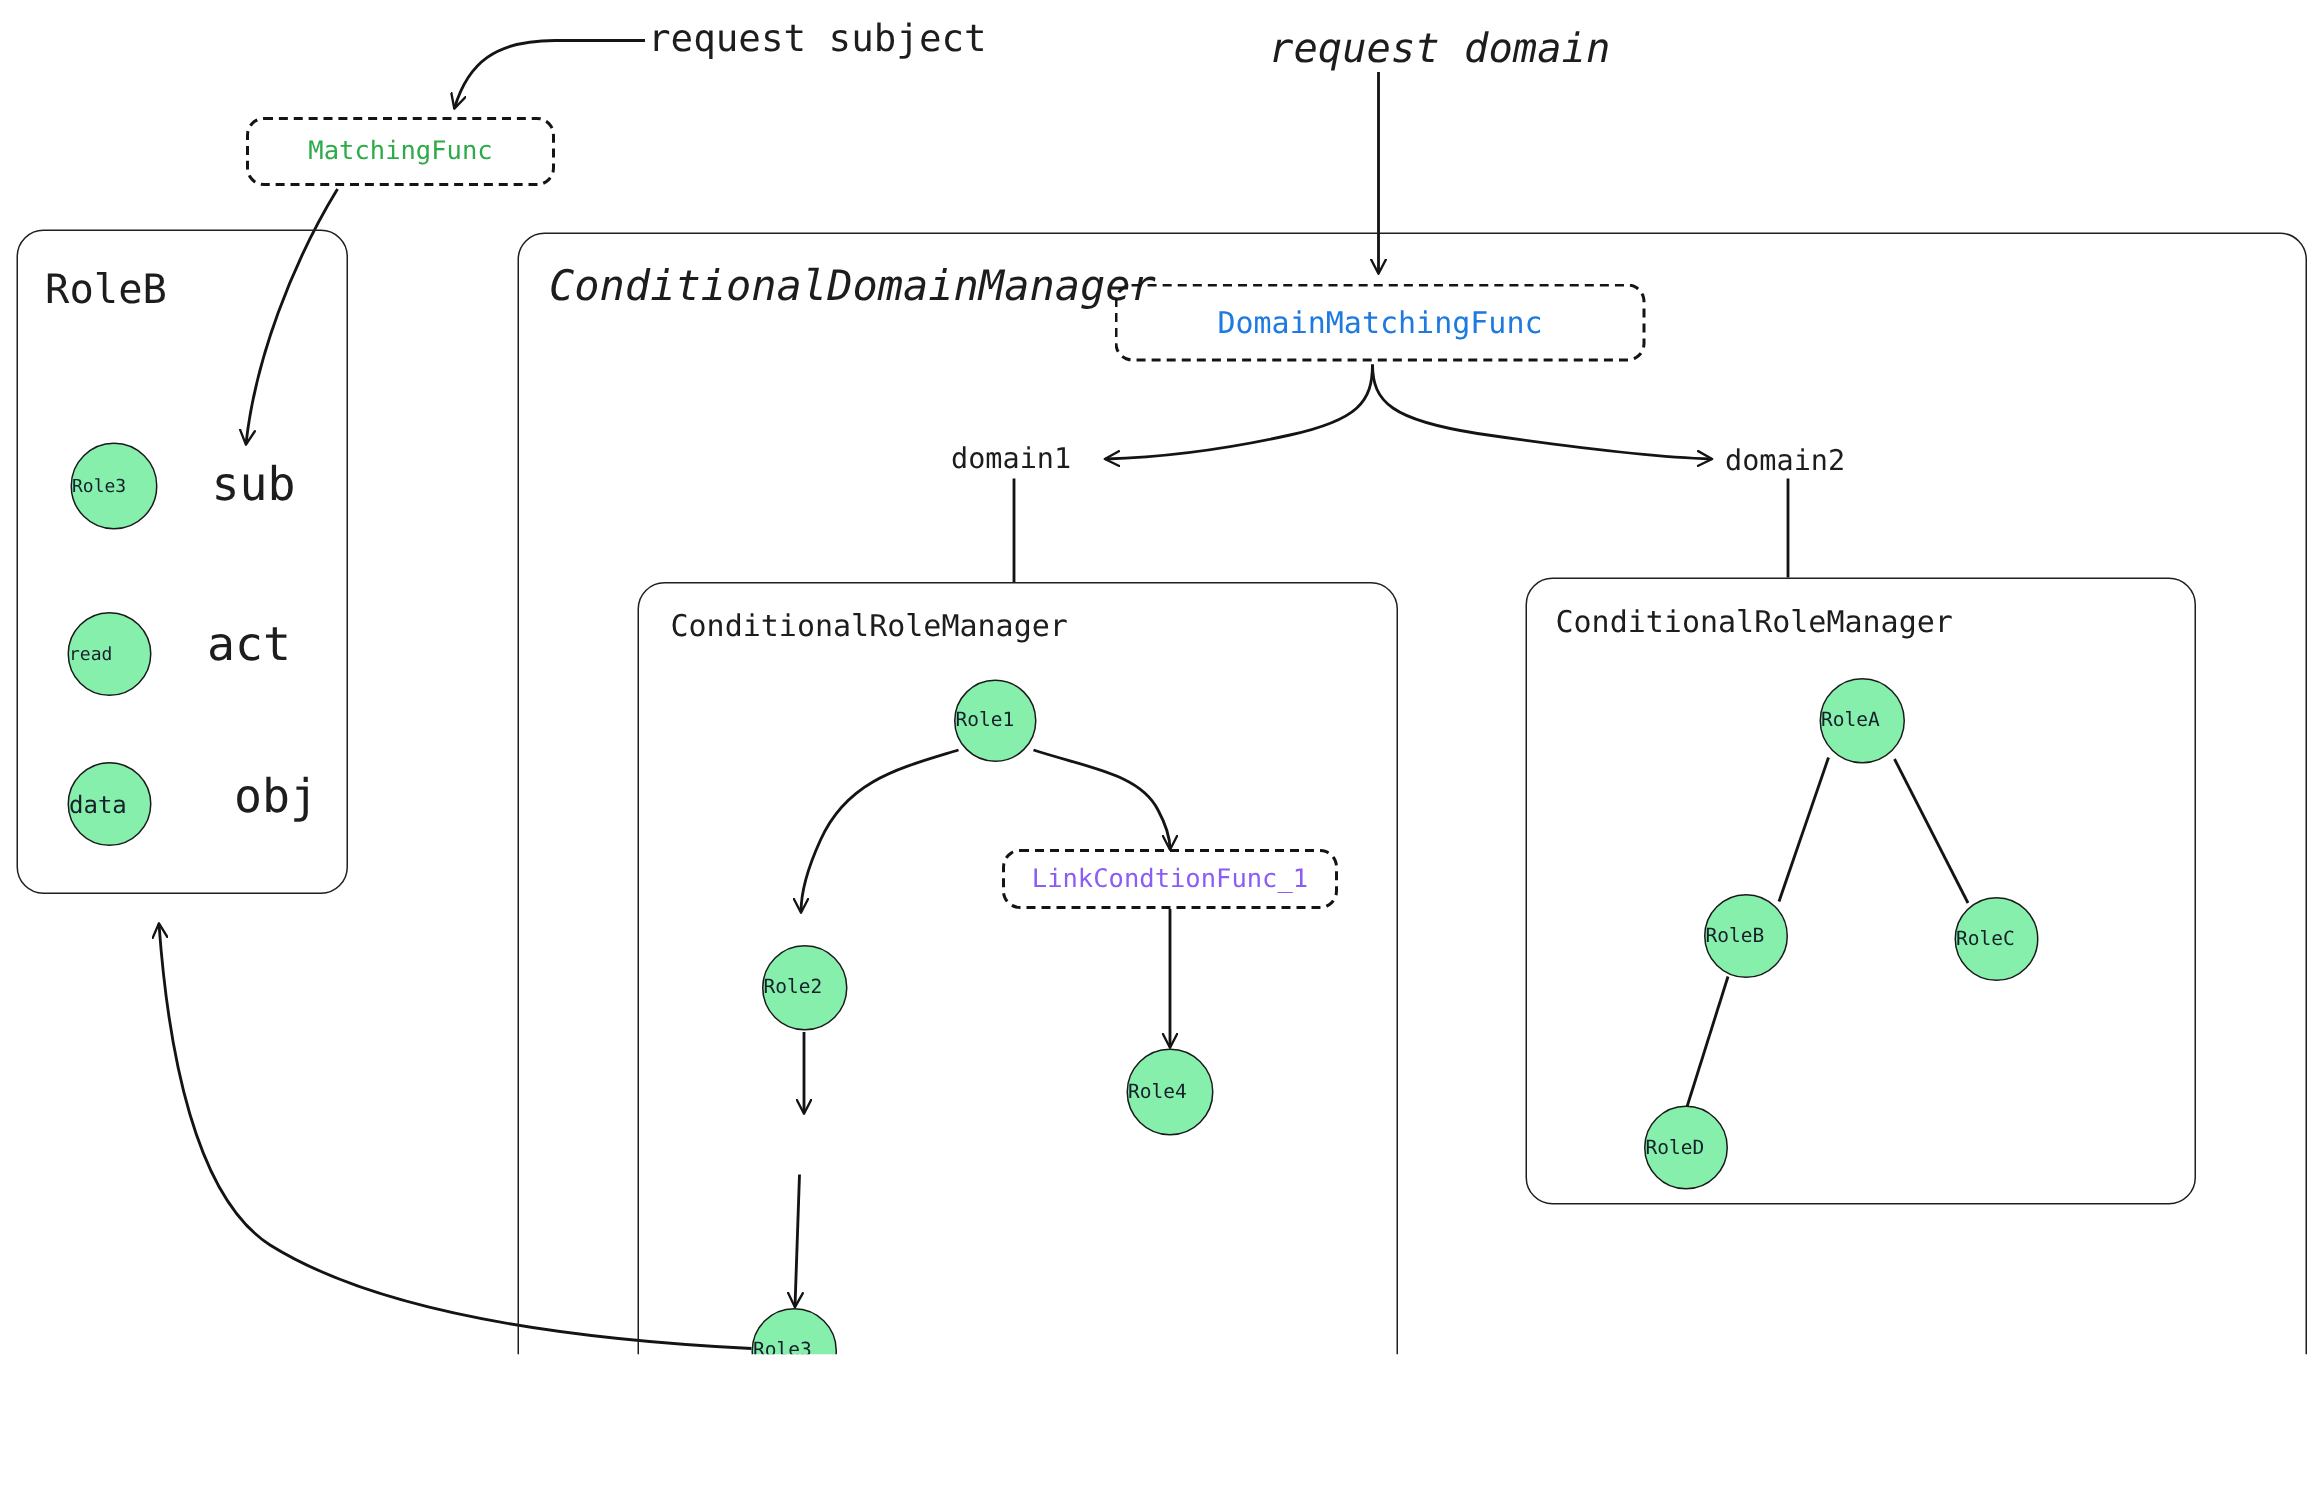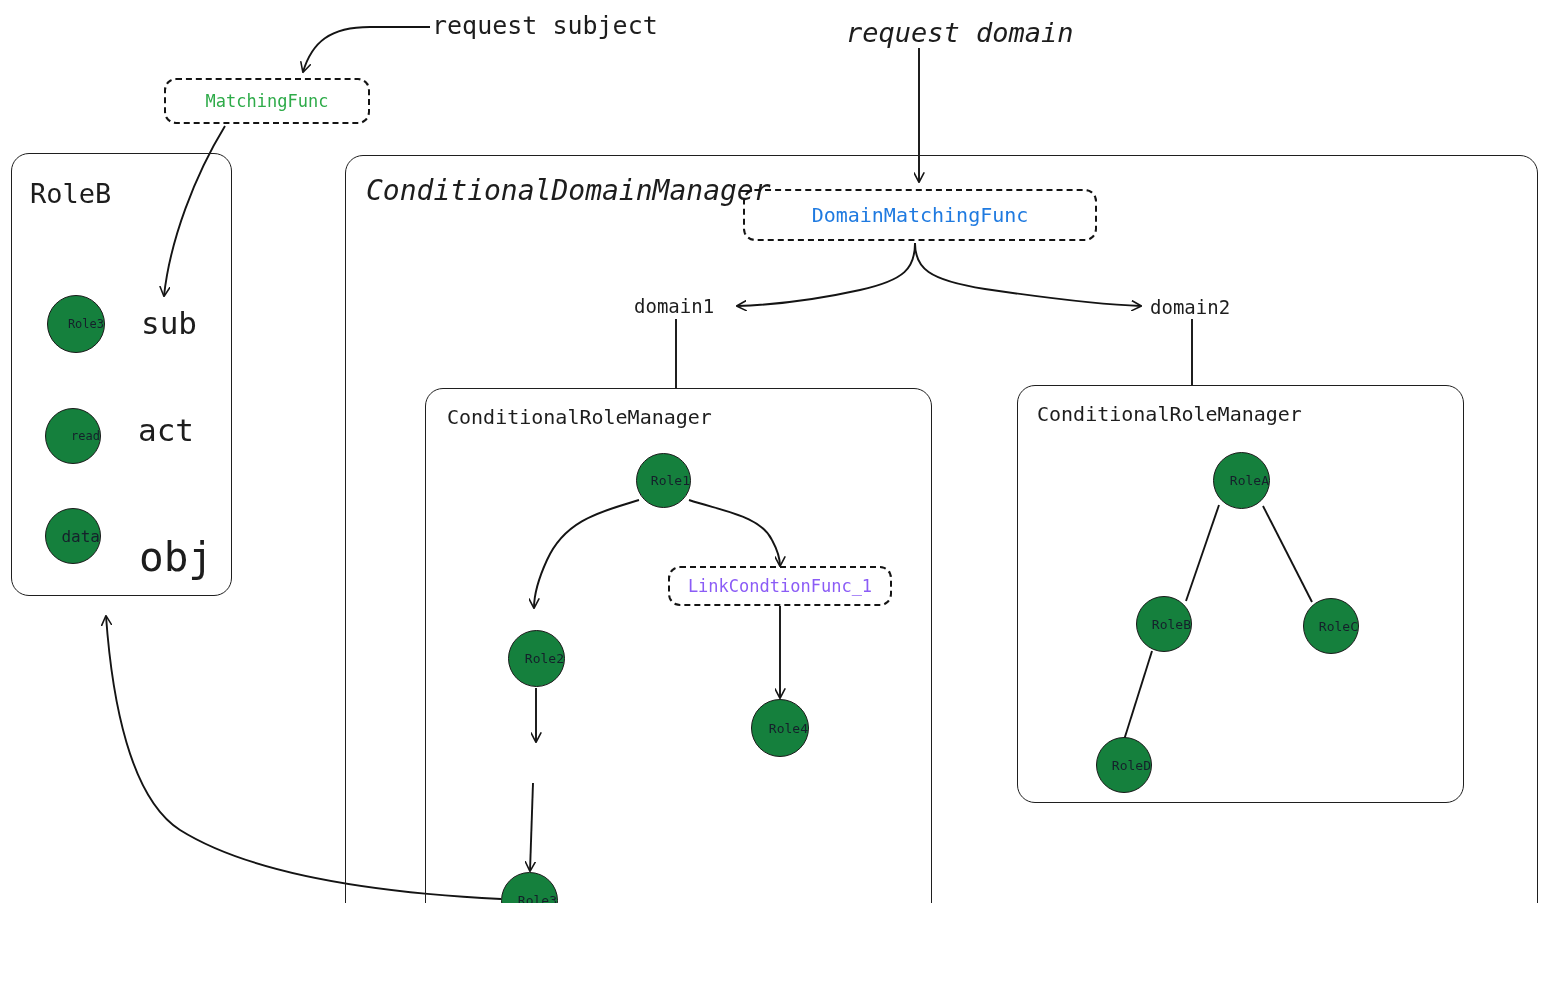--- a/index.html
+++ b/index.html
@@ -20,25 +20,25 @@
   svg#wires {
     position: absolute;
     left: 0; top: 0;
     width: 1546px;
     height: 1007px;
     pointer-events: none;
   }
   .node-ellipse {
     position: absolute;
     border-radius: 50%;
-    background: #15803d;
+    background: #86efac;
     border: 1.8px solid #1a1a1a;
     display: flex;
     align-items: center;
-    justify-content: flex-end;
+    justify-content: flex-start;
     font-family: "DejaVu Sans Mono", monospace;
     font-size: 13px;
     color: #15202b;
     box-sizing: border-box;
   }
   .container-box {
     position: absolute;
     border: 1.9px solid #1f1f1f;
     border-radius: 18px;
     box-sizing: border-box;
@@ -128,21 +128,21 @@
   <div class="free-label" style="left:141px; top:305px; font-size:31px;">sub</div>
 
   <div class="node-ellipse" style="left:45px; top:408px; width:56px; height:56px; font-size:12px;">
     <span>read</span>
   </div>
   <div class="free-label" style="left:138px; top:412px; font-size:31px;">act</div>
 
   <div class="node-ellipse" style="left:45px; top:508px; width:56px; height:56px; font-size:16px;">
     <span>data</span>
   </div>
-  <div class="free-label" style="left:139px; top:513px; font-size:41px;margin-top:20px;">obj</div>
+  <div class="free-label" style="left:156px; top:513px; font-size:31px;">obj</div>
 
   <div class="container-box" style="left:345px; top:155px; width:1193px; height:842px;"></div>
   <div class="container-title" style="left:366px; top:174px; font-size:28px;font-style:italic;">ConditionalDomainManager</div>
 
   <div class="dashed-box" style="left:743px; top:189px; width:354px; height:52px; font-size:20px; color:#1f7ae0;">
     <span>DomainMatchingFunc</span>
   </div>
 
   <div class="free-label" style="left:634px; top:295px; font-size:19px;">domain1</div>
   <div class="free-label" style="left:1150px; top:296px; font-size:19px;">domain2</div>

